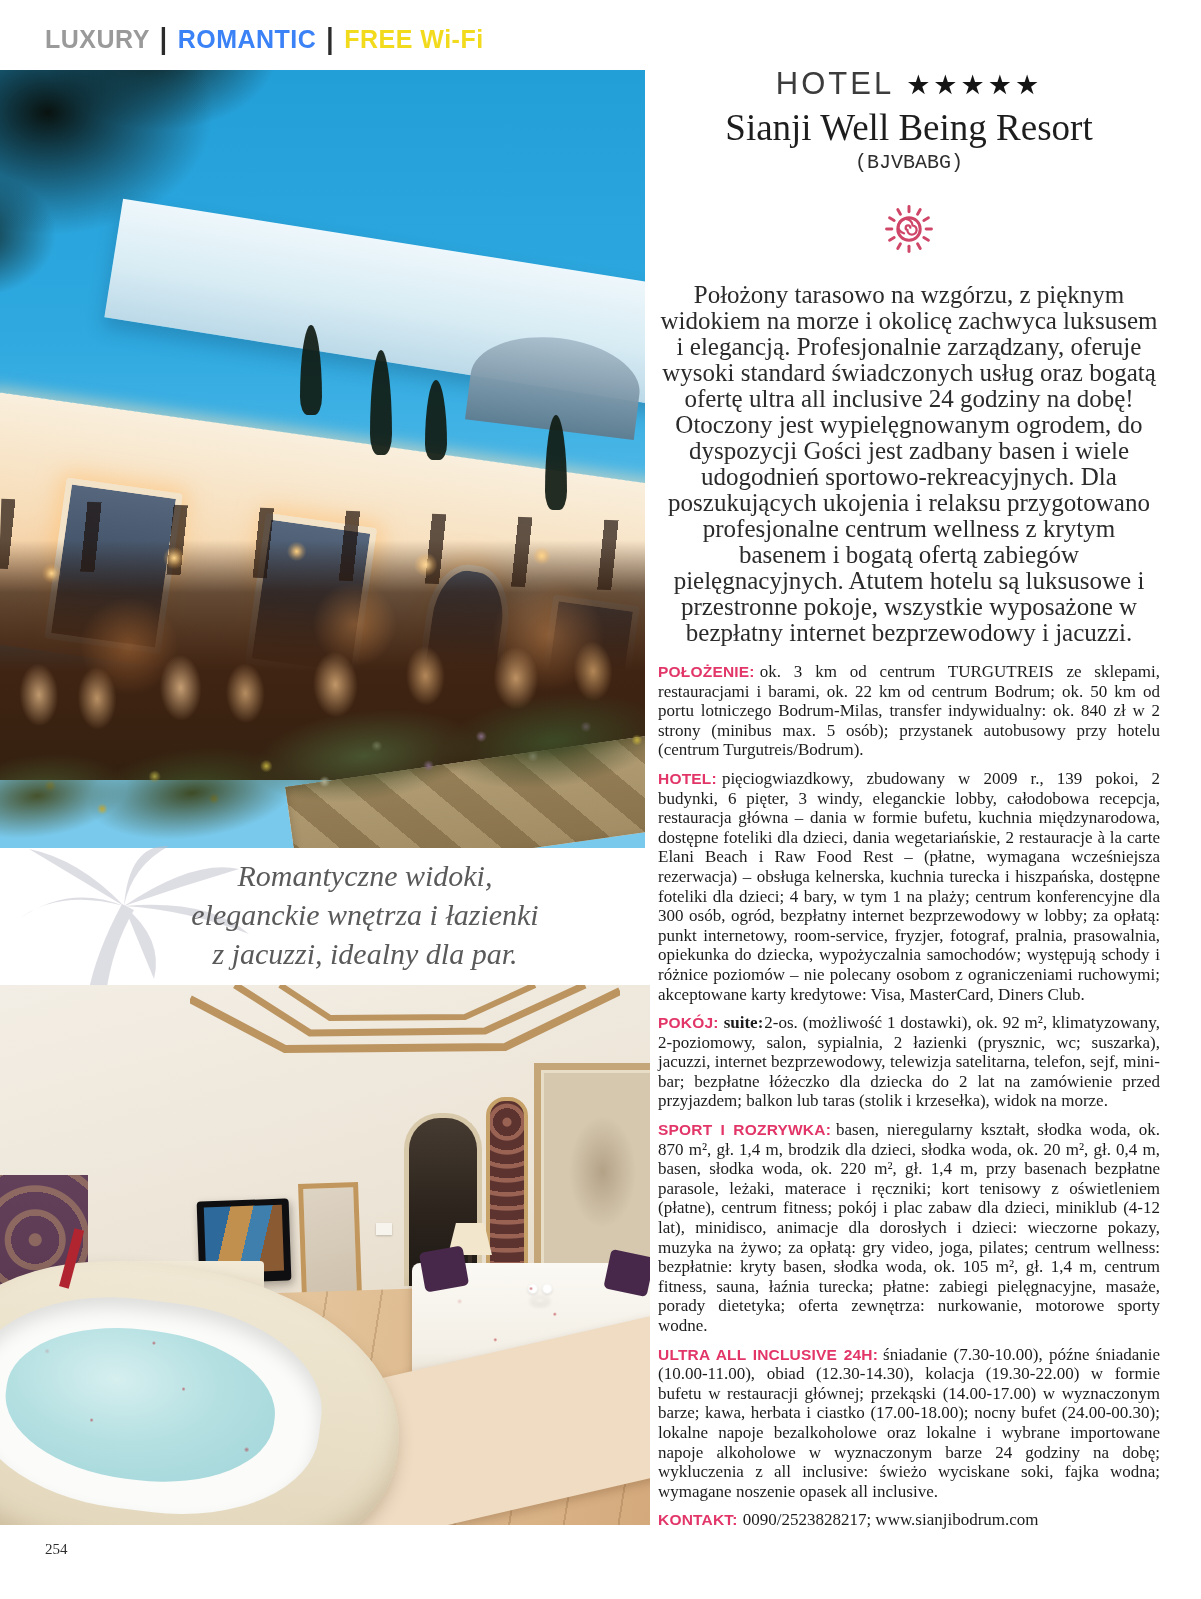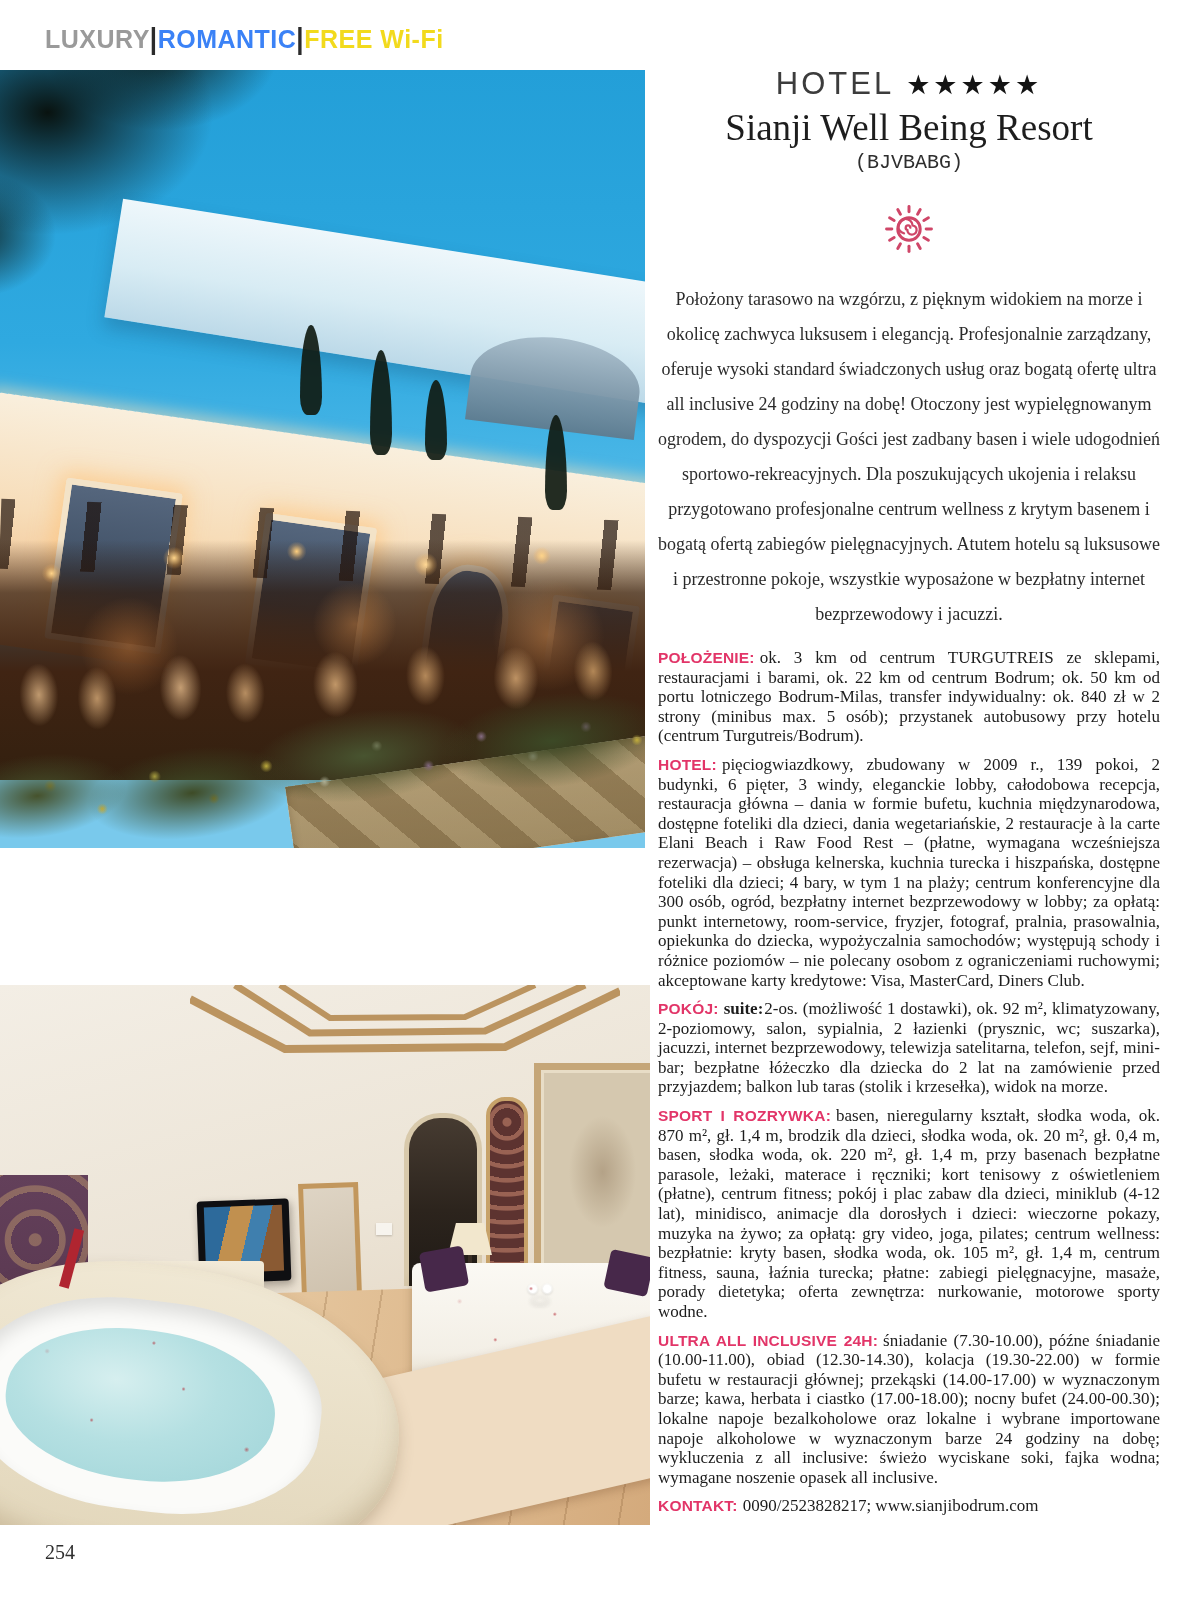--- a/index.html
+++ b/index.html
@@ -1,20 +1,20 @@
 <!DOCTYPE html>
 <html><head>
 <meta charset="utf-8">
 <style>
   html,body{margin:0;padding:0;background:#ffffff;}
   .page{position:relative;width:1201px;height:1599px;background:#ffffff;overflow:hidden;
         font-family:"Liberation Serif",serif;color:#1c1c1c;}
 
   
-  .tags{position:absolute;left:45px;top:24px;display:flex;align-items:center;
+  .tags{position:absolute;left:45px;top:24px;display:flex;align-items:center;gap:10px;
         font-family:"Liberation Sans",sans-serif;font-weight:bold;font-size:25px;letter-spacing:.5px;}
   .tag-sep{color:#2b2b2b;font-weight:bold;font-size:26px;transform:scaleY(1.15);}
 
   
   .photo-top{position:absolute;left:0;top:70px;width:645px;height:778px;overflow:hidden;
              background:linear-gradient(180deg,#239fd8 0%,#2fa9e0 35%,#55bce9 58%,#79c9ec 70%);}
   .pt-foliage{position:absolute;left:-70px;top:-50px;width:420px;height:330px;
       background:radial-gradient(ellipse 230px 170px at 28% 28%,rgba(8,14,9,.97),rgba(8,14,9,0) 72%),
                  radial-gradient(ellipse 170px 120px at 55% 8%,rgba(12,20,12,.9),rgba(12,20,12,0) 70%),
                  radial-gradient(ellipse 120px 90px at 10% 65%,rgba(10,18,10,.85),rgba(10,18,10,0) 70%);}
@@ -138,35 +138,35 @@
   .pb-console:after{content:"";position:absolute;right:8px;top:56px;width:5px;height:48px;background:#e3d7bd;}
   .pb-jacuzzi{position:absolute;left:-70px;top:282px;width:470px;height:300px;transform:rotate(7deg);
       background:linear-gradient(180deg,#f0e8d4,#e2d6ba);border-radius:42% 50% 46% 40%;
       box-shadow:inset 0 -14px 22px rgba(140,110,70,.25),0 8px 16px rgba(90,70,40,.25);}
   .pb-tub{position:absolute;left:40px;top:36px;width:350px;height:210px;border-radius:45%;
       background:#fbfbf9;box-shadow:inset 0 10px 18px rgba(0,0,0,.12);}
   .pb-water{position:absolute;left:34px;top:30px;width:270px;height:150px;border-radius:48%;
       background:radial-gradient(ellipse at 40% 35%,#d6efef 0%,#b5e0e2 45%,#9fd4d8 100%);}
   .pb-taps{position:absolute;left:118px;top:-26px;width:10px;height:60px;background:#b02530;transform:rotate(8deg);}
 
-  .page-number{position:absolute;left:45px;top:1541px;font-size:20px;color:#2e2e2e;
+  .page-number{position:absolute;left:45px;top:1541px;font-size:15px;color:#2e2e2e;
       font-family:"Liberation Serif",serif;}
 
   
   .right-col{position:absolute;left:658px;top:62px;width:502px;}
   .kicker-row{display:flex;justify-content:center;align-items:center;gap:12px;margin-top:4px;}
   .kicker{font-family:"Liberation Sans",sans-serif;font-weight:400;font-size:31px;color:#3c3c3c;
       letter-spacing:3px;transform:scaleY(1.02);}
   .stars{font-size:27px;color:#141414;letter-spacing:3px;font-family:"DejaVu Sans",sans-serif;}
   .hotel-name{margin-top:4px;text-align:center;font-size:37px;color:#1d1d1d;
       font-family:"Liberation Serif",serif;}
   .hotel-code{margin-top:2px;text-align:center;font-size:20px;color:#2e2e2e;
       font-family:Liberation Mono, monospace;}
   .sun-wrap{margin-top:22px;text-align:center;}
-  .intro{margin-top:16px;text-align:center;font-size:18px;line-height:35px;color:#2b2b2b;}
+  .intro{margin-top:16px;text-align:center;font-size:25px;line-height:26px;color:#2b2b2b;}
   .sections{margin-top:16px;}
   .sec{font-size:17px;line-height:19.6px;text-align:justify;margin:0 0 9px 0;color:#1c1c1c;}
   .sec-label{font-family:"Liberation Sans",sans-serif;font-weight:bold;font-size:15.5px;
       color:#e23568;letter-spacing:.2px;margin-right:5px;}
   .sec-lead{margin-right:1px;}
 </style>
 </head>
 <body>
 
 <div class="page">
@@ -196,20 +196,36 @@
     <div class="pt-cypress" style="left:425px;top:310px;height:80px;"></div>
     <div class="pt-cypress" style="left:545px;top:345px;height:95px;"></div>
     <div class="pt-beams"></div>
     <div class="pt-restaurant"></div>
     <div class="pt-lights"></div>
     <div class="pt-chairs"></div>
     <div class="pt-stonewall"></div>
     <div class="pt-flowers"></div>
   </div>
 
+  <div class="quote-band">
+    <svg class="palm" width="300" height="150" viewBox="0 0 300 150">
+      <g fill="#bdbdca">
+        <path d="M120 62 Q55 45 15 75 Q65 40 120 62"></path>
+        <path d="M120 62 Q50 20 25 5 Q75 15 120 62"></path>
+        <path d="M120 62 Q125 0 165 2 Q128 22 120 62"></path>
+        <path d="M120 62 Q190 15 235 25 Q178 42 120 62"></path>
+        <path d="M120 62 Q205 55 245 90 Q183 66 120 62"></path>
+        <path d="M120 62 Q160 95 150 135 Q133 94 120 62"></path>
+        <path d="M118 60 Q92 108 84 150 L102 150 Q108 104 130 66 Z"></path>
+      </g>
+    </svg>
+    <div class="quote-text">Romantyczne widoki,
+eleganckie wnętrza i łazienki
+z jacuzzi, idealny dla par.</div>
+  </div>
 
   <div class="photo-bottom">
     <svg class="pb-ceiling" width="430" height="115" viewBox="0 0 430 115">
       <g fill="none" stroke="#bb9460">
         <polyline points="0,14 95,64 315,62 430,6" stroke-width="8"></polyline>
         <polyline points="45,0 120,48 295,46 395,0" stroke-width="7"></polyline>
         <polyline points="90,0 140,33 275,32 345,0" stroke-width="6"></polyline>
       </g>
     </svg>
     <div class="pb-curtain"></div>

